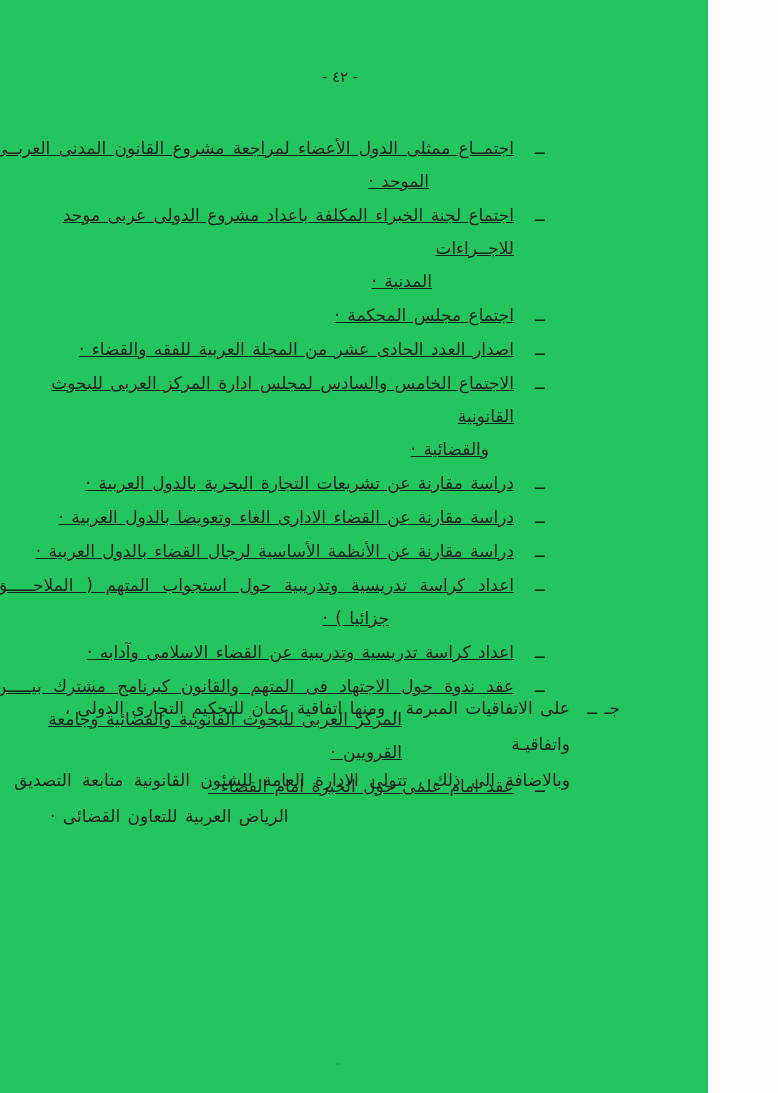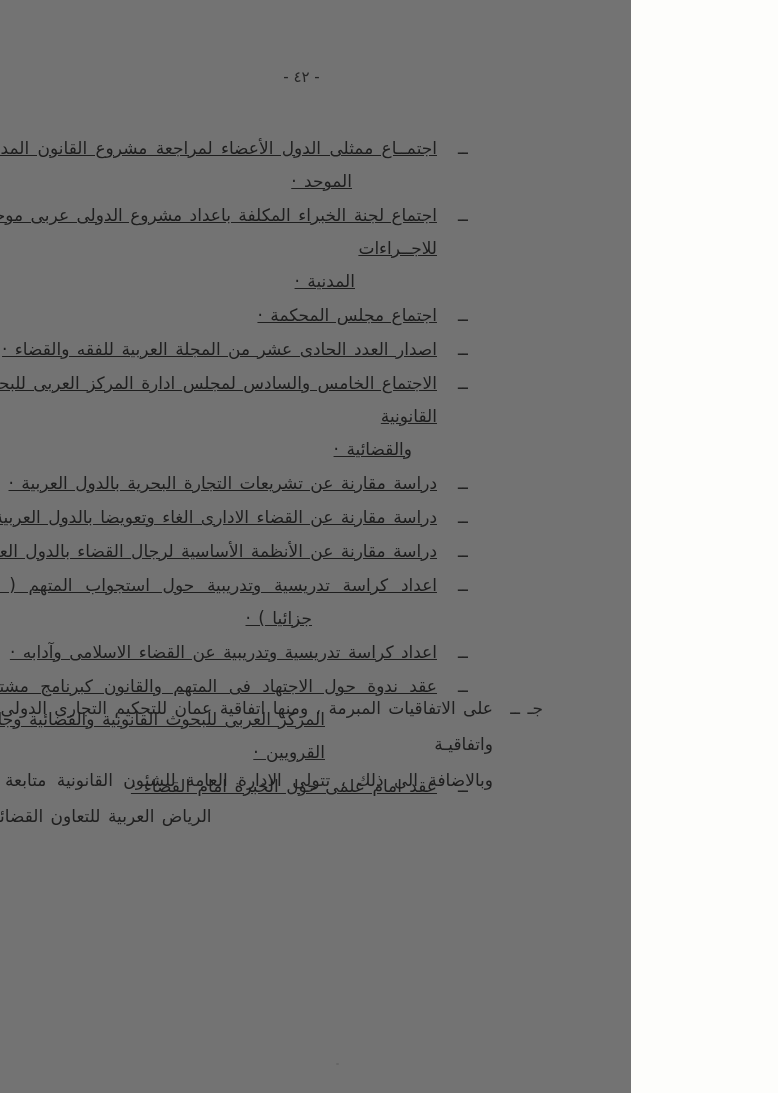--- a/index.html
+++ b/index.html
@@ -3,22 +3,22 @@
 <meta charset="utf-8">
 <style>
   html, body { margin: 0; padding: 0; }
   body {
     width: 778px; height: 1093px;
     background: #fdfdfb;
     font-family: "DejaVu Sans", sans-serif;
   }
   .page {
     position: relative;
-    width: 631px; height: 1093px;
-    background: #737373;
+    width: 708px; height: 1093px;
+    background: #22c55e;
     color: #1e1e1e;
     direction: rtl;
     overflow: hidden;
   }
   .pagenum {
     position: absolute;
     top: 68px; left: 0; right: 28px;
     text-align: center;
     font-size: 15px;
     letter-spacing: 2px;

